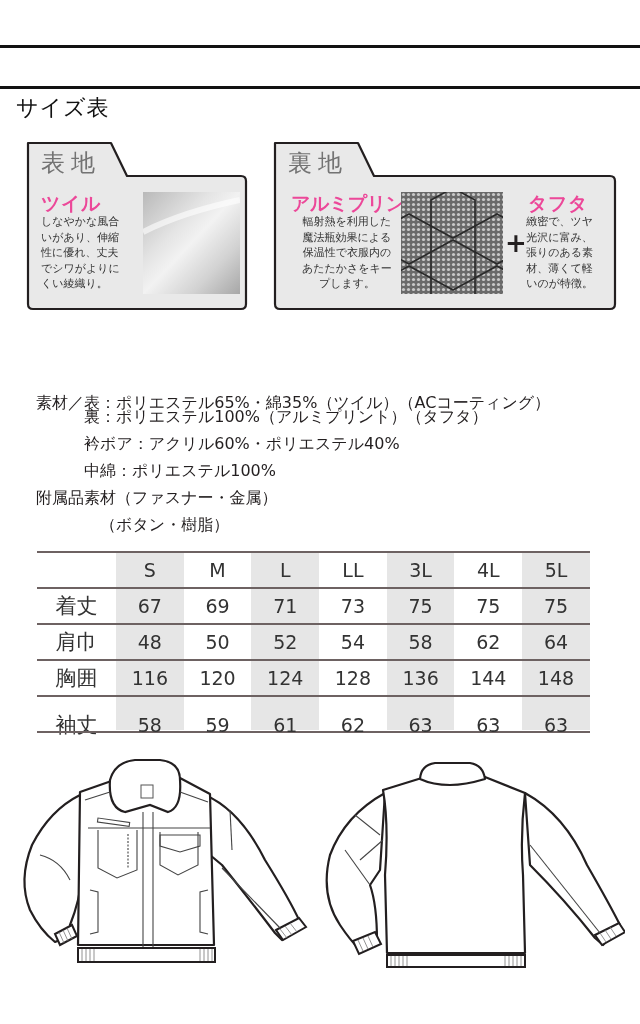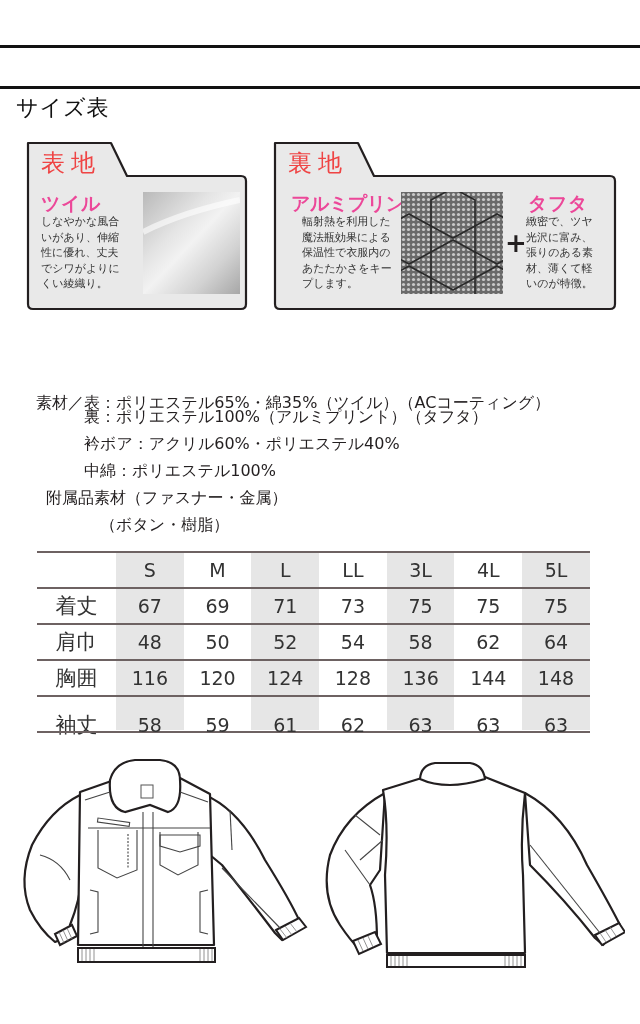--- a/index.html
+++ b/index.html
@@ -8,21 +8,21 @@
     font-family: "DejaVu Sans", "Liberation Sans", sans-serif; color:#231f20;
   }
 
   
   .hdr-line { position:absolute; left:0; width:640px; height:3px; background:#111; }
   .hdr-title { position:absolute; left:16px; top:51px; font-size:22px; font-weight:500; letter-spacing:1px; color:#111;margin-top:42px; }
 
   
   .panel { position:absolute; }
   .panel svg.frame { position:absolute; left:0; top:0; }
-  .panel-title { position:absolute; font-size:24px; letter-spacing:6px; color:#ef4444; font-weight:500; }
+  .panel-title { position:absolute; font-size:24px; letter-spacing:6px; color:#737373; font-weight:500; }
   .fab-name { position:absolute; font-size:19px; color:#ec4899; font-weight:700; letter-spacing:0.5px; }
   .fab-desc { position:absolute; font-size:11px; line-height:15.5px; color:#333; white-space:pre; }
   .swatch { position:absolute; }
   .plus { position:absolute; font-size:26px; font-weight:bold; color:#231f20; line-height:1; }
 
   
   .mat-line { position:absolute; font-size:16px; color:#231f20; white-space:pre; }
 
   
   .tbl { position:absolute; left:37px; top:551px; width:553px; }
@@ -61,21 +61,21 @@
         <stop offset="0.5" stop-color="#f2f2f2"></stop>
         <stop offset="0.75" stop-color="#d2d2d2"></stop>
         <stop offset="1" stop-color="#a7a7a7"></stop>
       </linearGradient>
     </defs>
     <rect width="97" height="102" fill="url(#twillG)"></rect>
     <path d="M0,40 Q40,20 97,8" stroke="#ffffff" stroke-width="6" fill="none" opacity="0.6"></path>
   </svg>
 </div>
 
-<div class="panel" style="left:272px; top:140px; width:348px; height:172px;">
+<div class="panel" style="left:272px; top:140px; width:348px; height:172px;text-align:center;">
   <svg class="frame" width="348" height="172">
     <path d="M3,3 L86,3 L102,36 L338,36 Q343,36 343,41 L343,164 Q343,169 338,169 L8,169 Q3,169 3,164 Z" fill="#e9e9e9" stroke="#231f20" stroke-width="2.2" stroke-linejoin="round"></path>
   </svg>
   <div class="panel-title" style="left:16px; top:7px;">裏地</div>
   <div class="fab-name" style="left:19px; top:51px; letter-spacing:-0.5px;">アルミプリント</div>
   <div class="fab-desc" style="left:30px; top:74px; font-size:11px;">輻射熱を利用した
 魔法瓶効果による
 保温性で衣服内の
 あたたかさをキー
 プします。</div>
@@ -103,21 +103,21 @@
 張りのある素
 材、薄くて軽
 いのが特徴。</div>
 </div>
 
 <div>
   <div class="mat-line" style="left:36px; top:381px;margin-top:12px;">素材／表：ポリエステル65%・綿35%（ツイル）（ACコーティング）</div>
   <div class="mat-line" style="left:36px; top:407px;">　　　裏：ポリエステル100%（アルミプリント）（タフタ）</div>
   <div class="mat-line" style="left:36px; top:434px;">　　　衿ボア：アクリル60%・ポリエステル40%</div>
   <div class="mat-line" style="left:36px; top:461px;">　　　中綿：ポリエステル100%</div>
-  <div class="mat-line" style="left:36px; top:488px;margin-left:10px;">附属品素材（ファスナー・金属）</div>
+  <div class="mat-line" style="left:36px; top:488px;">附属品素材（ファスナー・金属）</div>
   <div class="mat-line" style="left:36px; top:515px;">　　　　（ボタン・樹脂）</div>
 </div>
 
 <div class="tbl">
 
   <div class="shade" style="left:79px; width:67.7px;"></div>
   <div class="shade" style="left:214.4px; width:67.7px;"></div>
   <div class="shade" style="left:349.8px; width:67.7px;"></div>
   <div class="shade" style="left:485.2px; width:67.8px;"></div>
 

